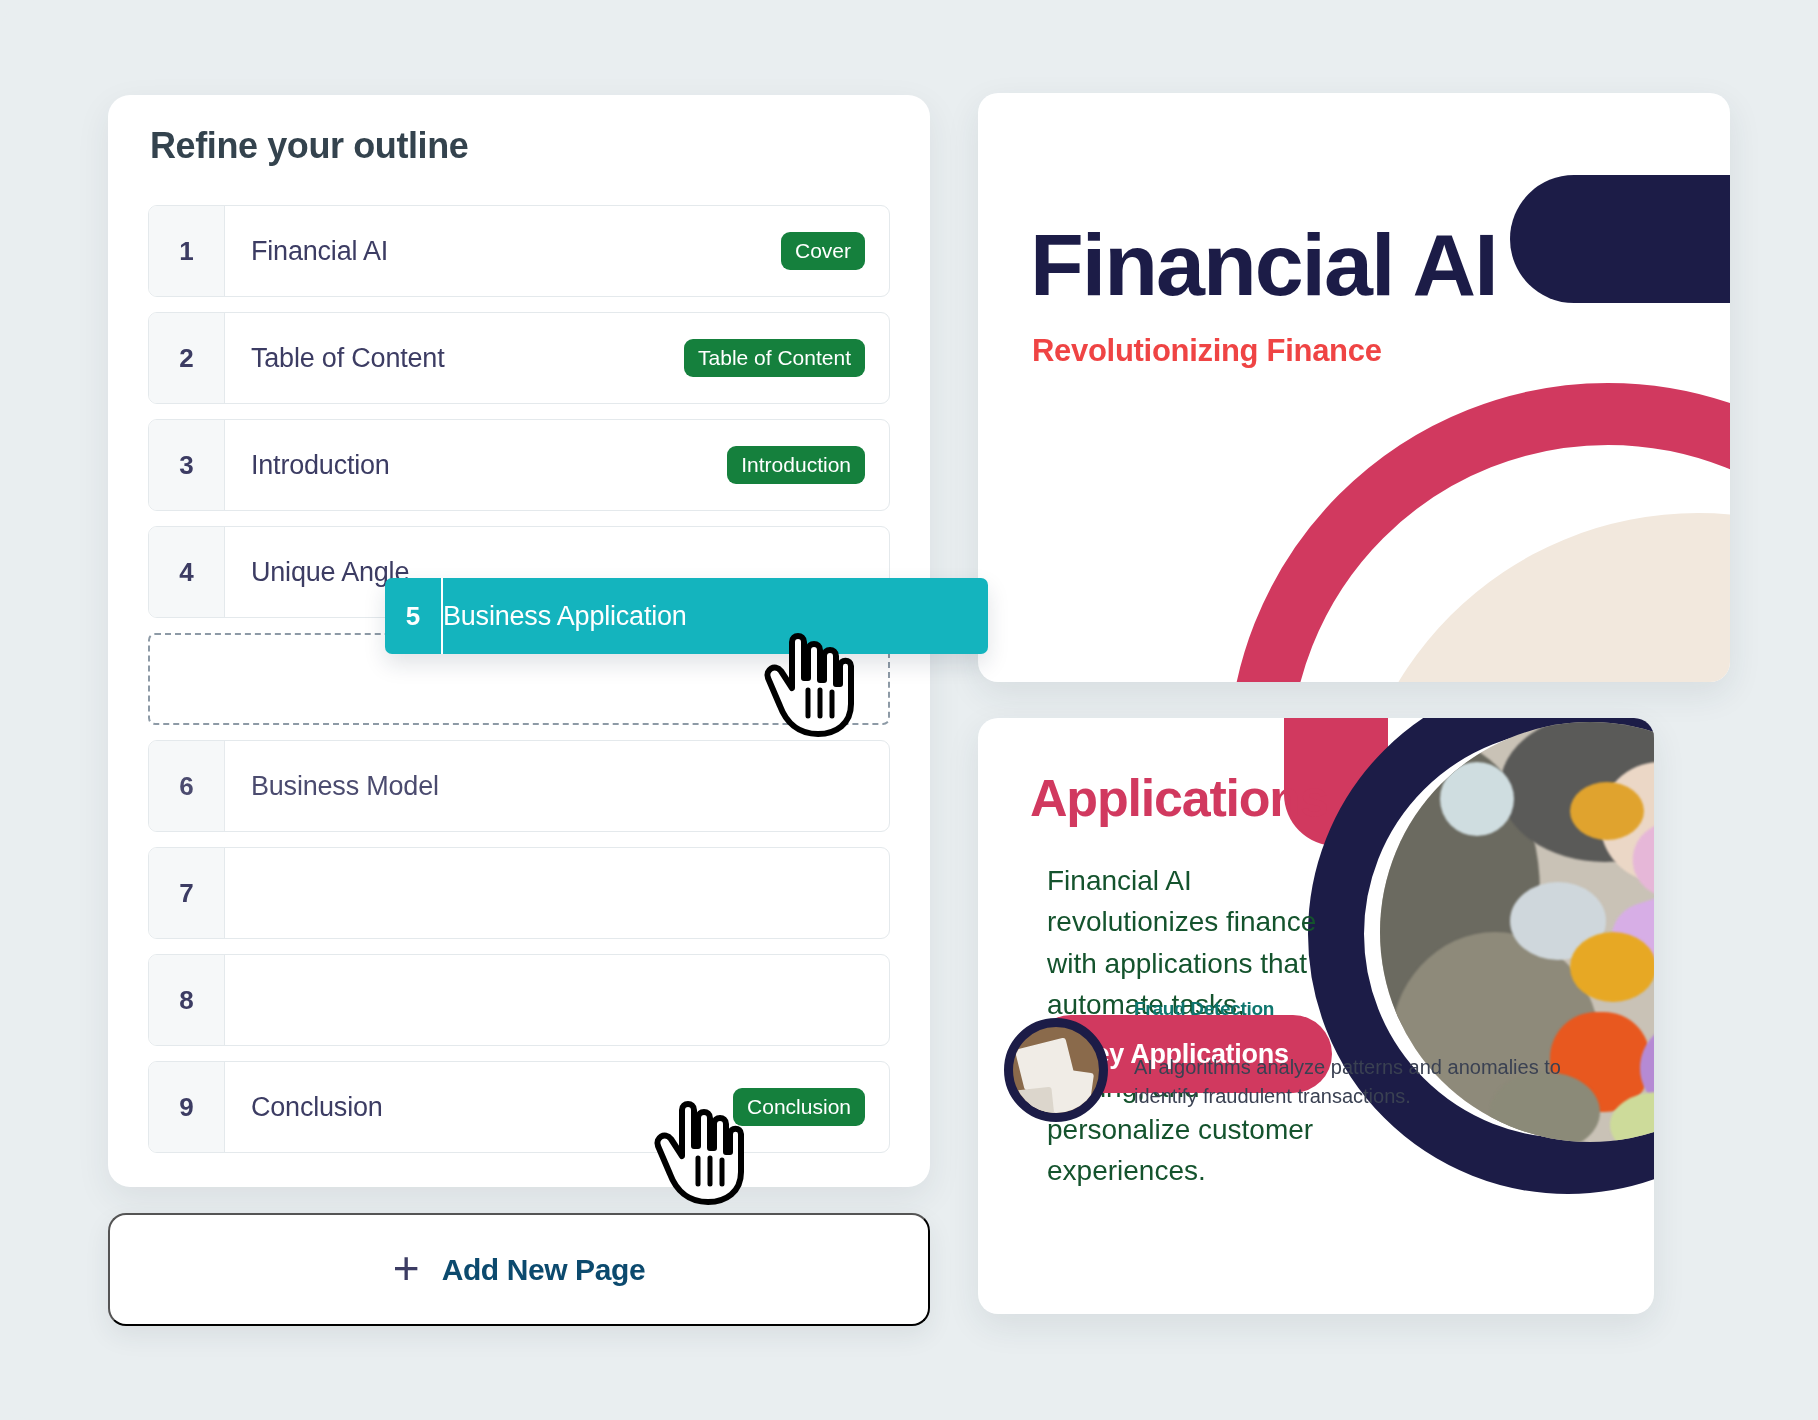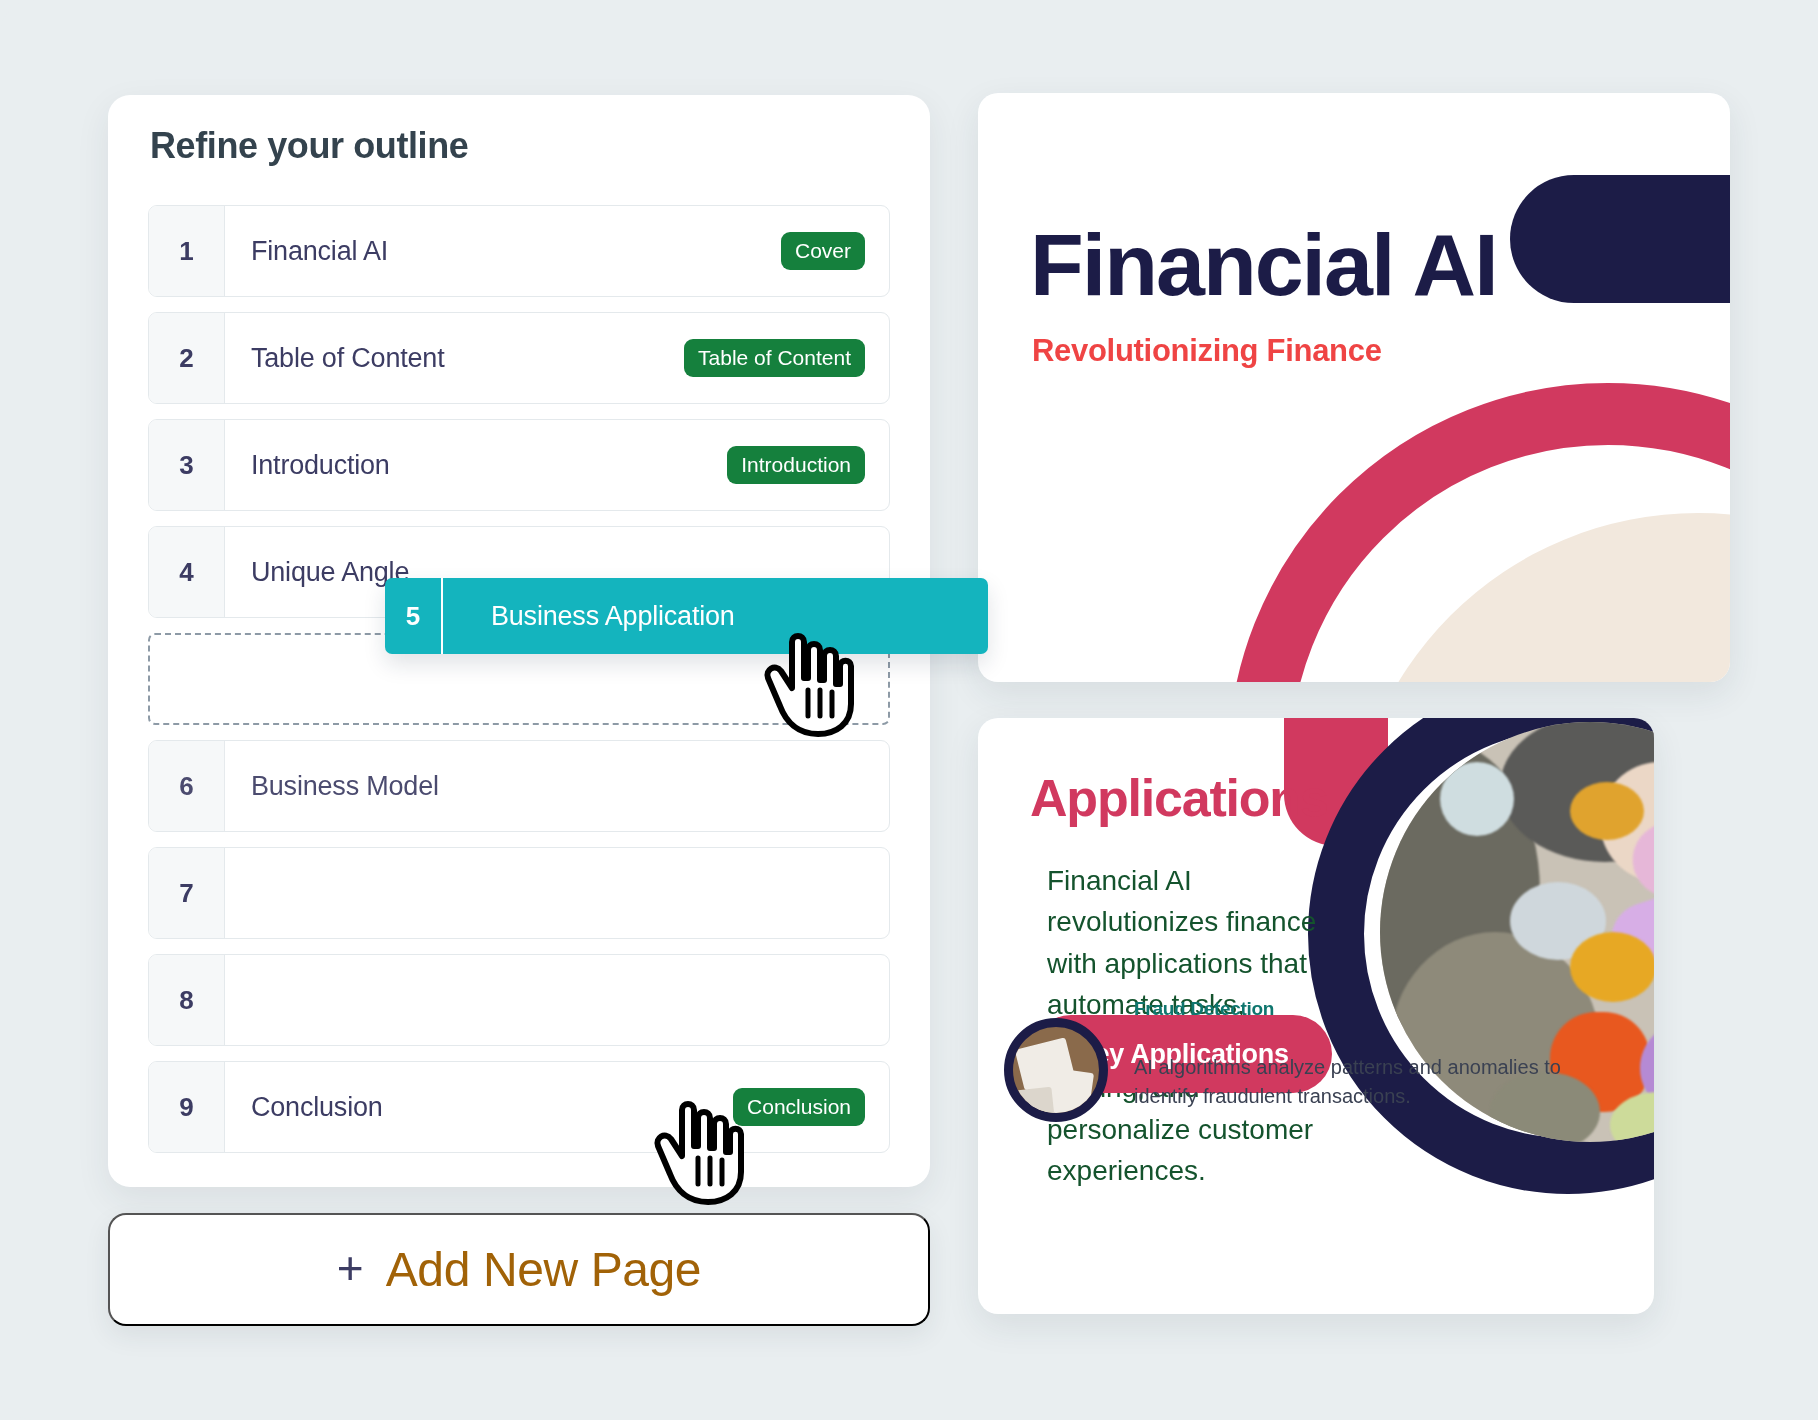--- a/index.html
+++ b/index.html
@@ -135,21 +135,20 @@
     font-size: 26px;
     font-weight: 700;
     color: #ffffff;
     border-right: 2px solid #ffffff;
   }
 
   .drag-card .dc-label {
     flex: 1;
     display: flex;
     align-items: center;
-    padding-left: 48px;
     font-size: 27px;
     color: #ffffff;
     letter-spacing: -0.2px;
   }
 
   
   .cursor-hand { position: absolute; z-index: 60; pointer-events: none; }
   .cursor-drag { left: 762px; top: 628px; }
   .cursor-add  { left: 652px; top: 1096px; }
 
@@ -170,23 +169,23 @@
     cursor: pointer;
   }
   .add-plus {
     font-size: 46px;
     font-weight: 400;
     color: #3c3c63;
     line-height: 1;
     margin-top: -4px;
   }
   .add-label {
-    font-size: 48px;
-    font-weight: 400;
-    color: #a16207;
+    font-size: 30px;
+    font-weight: 700;
+    color: #0c4a6e;
     letter-spacing: -0.4px;
   }
 
   
   .slide {
     position: absolute;
     background: #ffffff;
     overflow: hidden;
     box-shadow: 0 12px 34px rgba(35,55,70,.09);
   }

